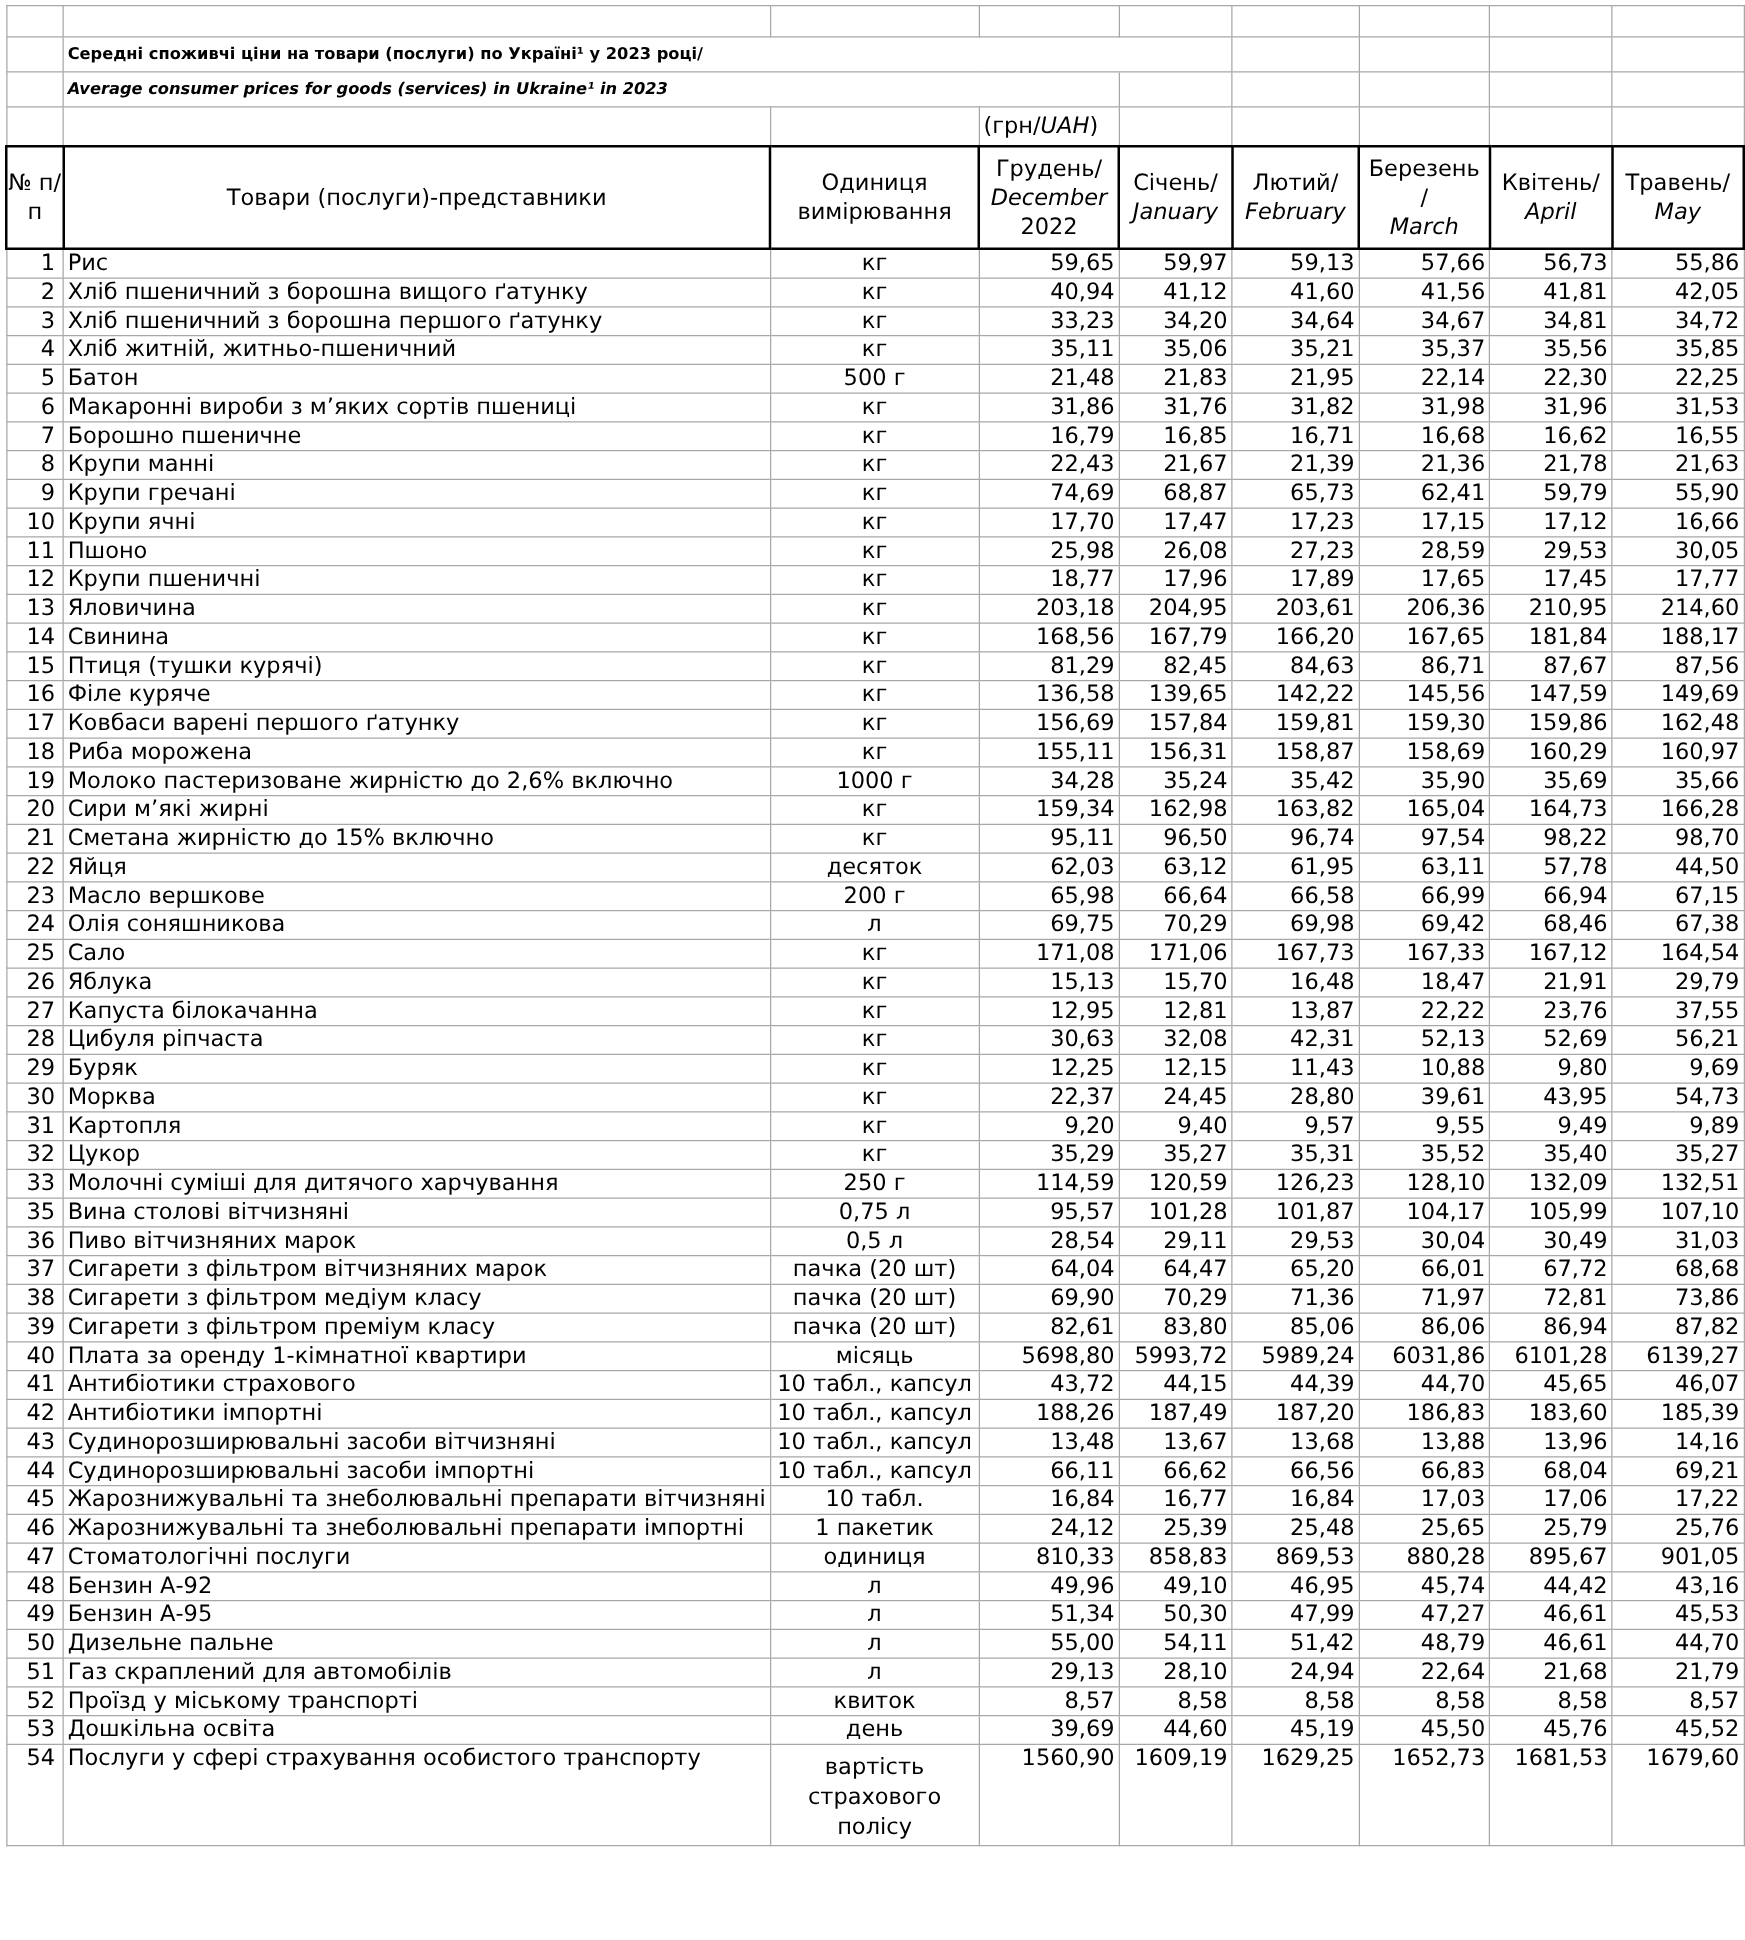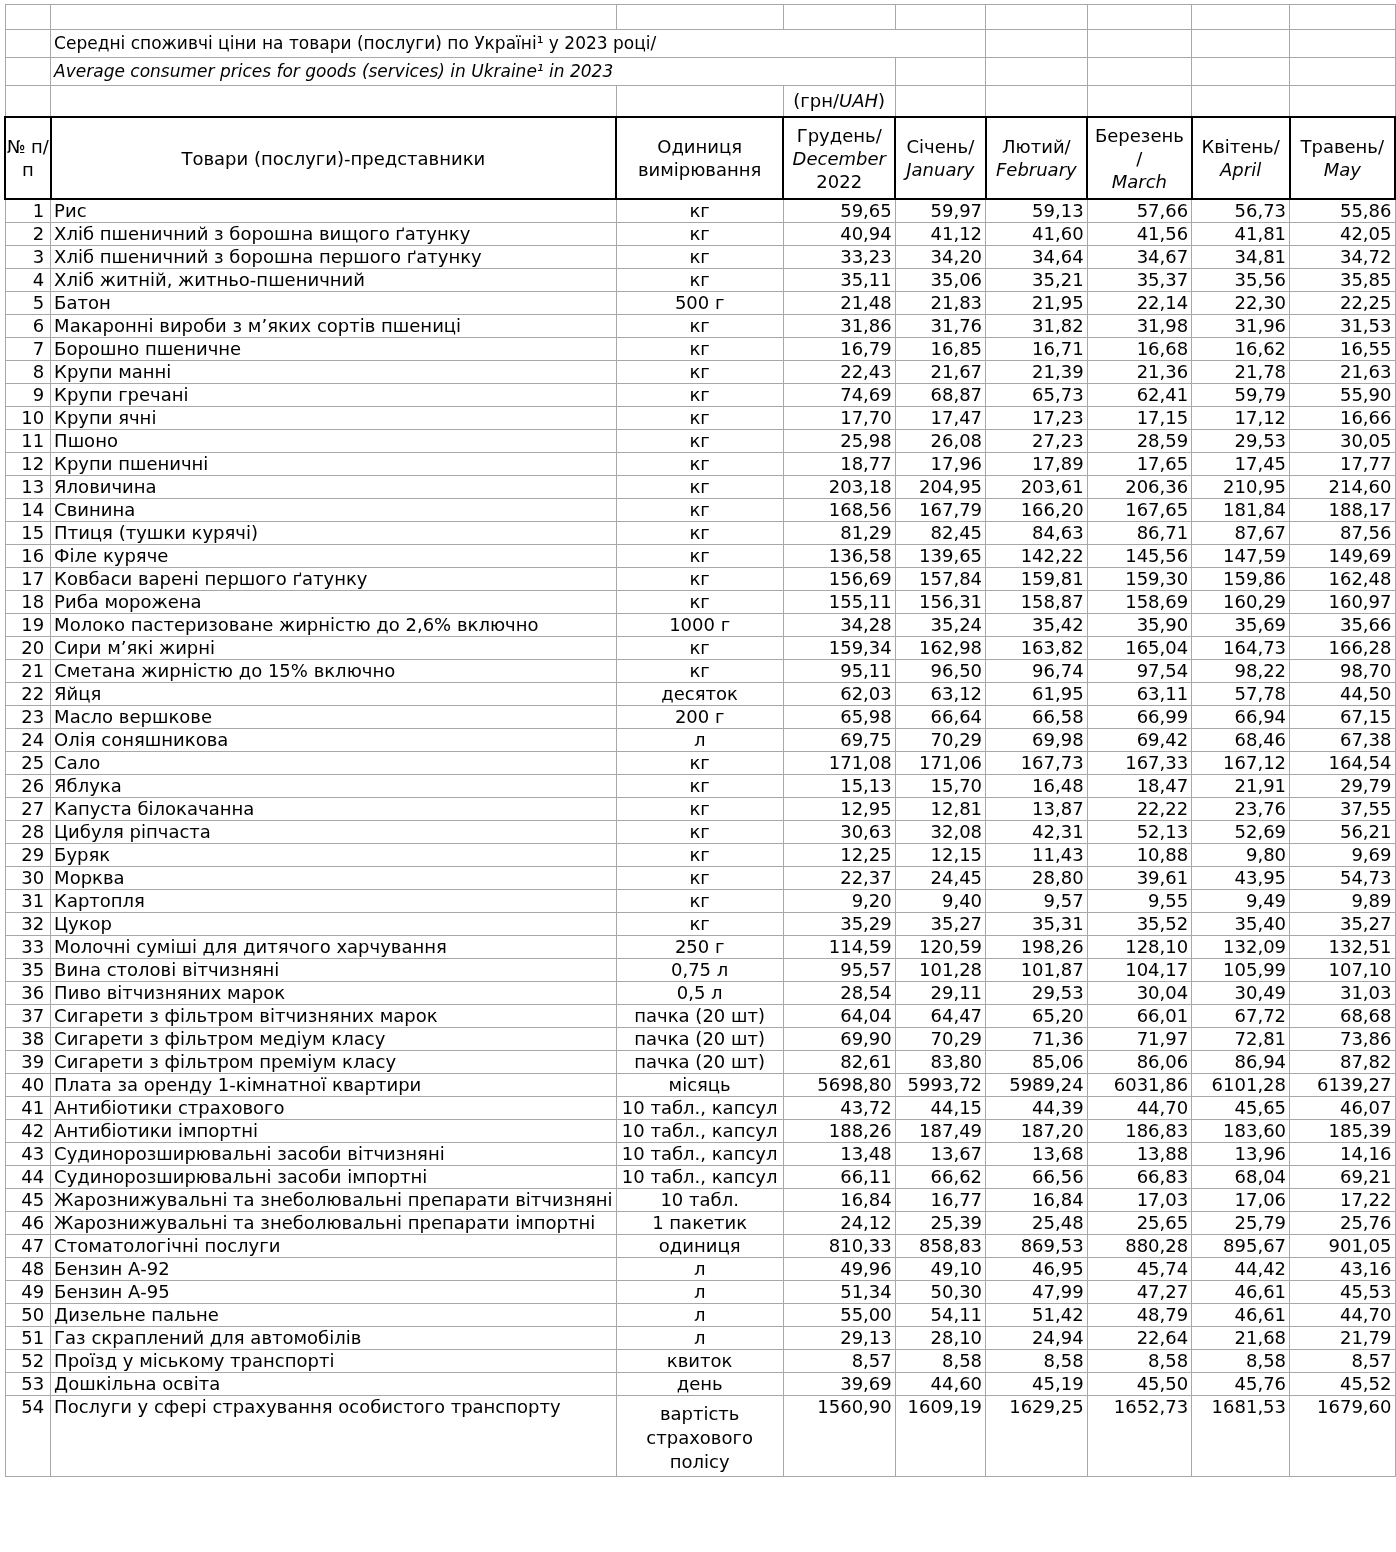--- a/index.html
+++ b/index.html
@@ -3,21 +3,21 @@
 <meta charset="utf-8">
 <style>
   html,body{margin:0;padding:0;background:#fff;}
   body{width:1396px;height:1552px;overflow:hidden;font-family:"DejaVu Sans","Liberation Sans",sans-serif;color:#000;}
   table{border-collapse:collapse;table-layout:fixed;position:absolute;left:4px;top:4px;}
   td{border:1.5px solid #a8a8a8;padding:0 3px;font-size:18px;line-height:22px;height:22px;white-space:nowrap;overflow:hidden;vertical-align:top;}
   .c0{width:38px;text-align:right;padding-right:6px;}
   .c1{width:538px;}
   .c2{width:160px;text-align:center;}
   .num{text-align:right;}
-  tr.title td{height:27px;line-height:27px;font-size:17px;font-weight:normal;}
+  tr.title td{height:27px;line-height:27px;font-size:13px;font-weight:bold;}
   tr.title .it{font-style:italic;}
   tr.blank td{height:24px;}
   tr.unit td{height:30px;line-height:30px;}
   tr.hdr td{height:80px;border-top:2.5px solid #000;border-bottom:2.5px solid #000;border-left:2px solid #000;border-right:2px solid #000;text-align:center;vertical-align:middle;white-space:normal;line-height:23px;}
   tr.hdr td.c0{text-align:center;padding:0;}
   tr.hdr td.c1{text-align:center;margin-top:48px;}
   .en{font-style:italic;}
   tr.row td{height:22px;}
   tr.last td{height:74px;}
   tr.last td.c2{white-space:normal;line-height:24px;padding-top:6px;}
@@ -64,21 +64,21 @@
       <td></td>
         <td></td>
         <td></td>
         <td></td>
         <td></td>
     </tr>
     <tr class="unit">
       <td></td>
         <td></td>
         <td></td>
-      <td style="text-align:center"><span>(грн/</span><span class="en">UAH</span><span>)</span></td>
+      <td style="text-align:left"><span>(грн/</span><span class="en">UAH</span><span>)</span></td>
       <td></td>
         <td></td>
         <td></td>
         <td></td>
         <td></td>
     </tr>
     <tr class="hdr">
       <td class="c0">№ п/ п</td>
       <td class="c1">Товари (послуги)-представники</td>
       <td class="c2">Одиниця вимірювання</td>
@@ -459,21 +459,21 @@
         <td class="num">35,52</td>
         <td class="num">35,40</td>
         <td class="num">35,27</td>
       </tr>
       <tr class="row">
         <td class="c0">33</td>
         <td class="c1">Молочні суміші для дитячого харчування</td>
         <td class="c2">250 г</td>
         <td class="num">114,59</td>
         <td class="num">120,59</td>
-        <td class="num">198,26</td>
+        <td class="num">126,23</td>
         <td class="num">128,10</td>
         <td class="num">132,09</td>
         <td class="num">132,51</td>
       </tr>
       <tr class="row">
         <td class="c0">35</td>
         <td class="c1">Вина столові вітчизняні</td>
         <td class="c2">0,75 л</td>
         <td class="num">95,57</td>
         <td class="num">101,28</td>

